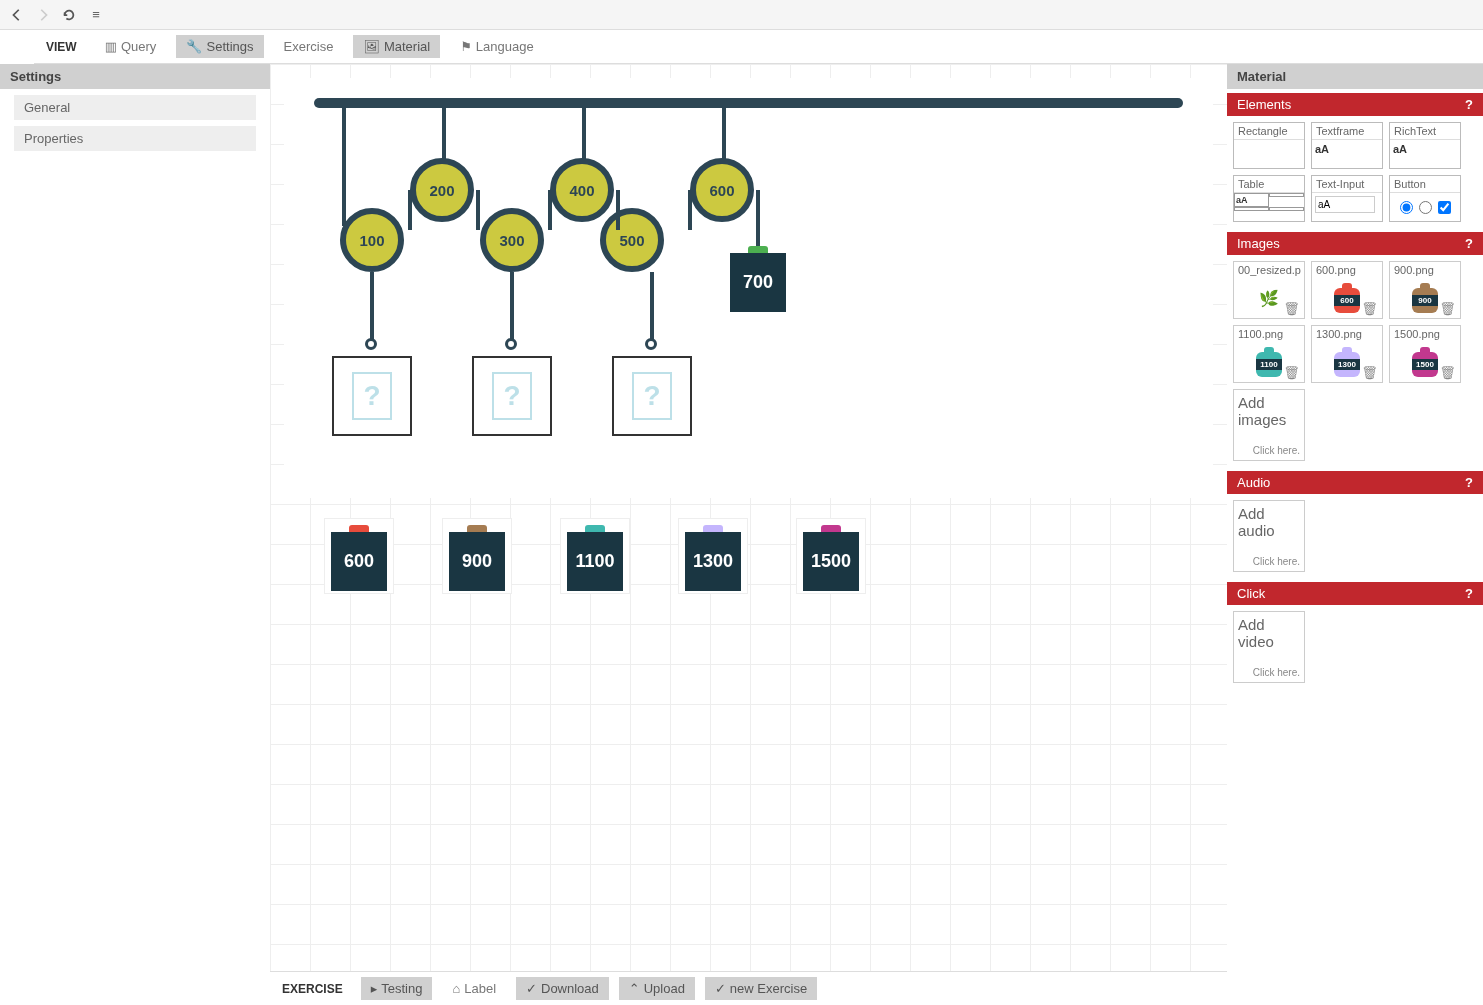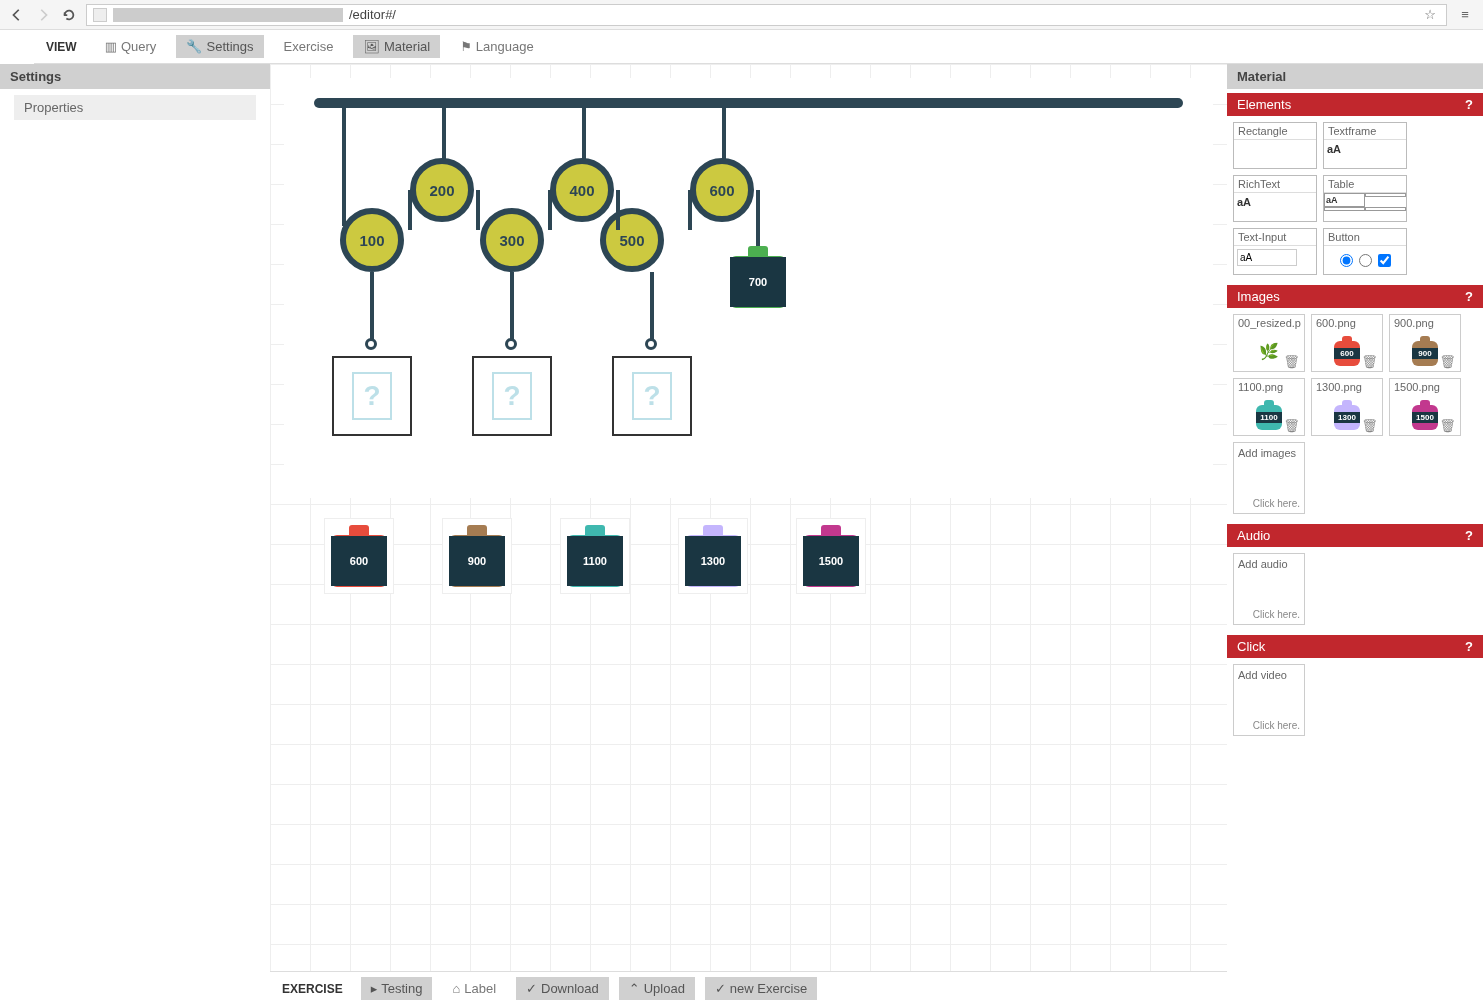--- a/index.html
+++ b/index.html
@@ -32,48 +32,48 @@
 .instruction-bar { background: #fff; border: 1px solid #ddd; padding: 6px 10px; color: #1b5fbf; font-size: 13px; margin-bottom: 12px; }
 .scene { background: #fff; padding: 20px; position: relative; height: 420px; }
 
 .bottom-toolbar { height: 34px; border-top: 1px solid #ddd; display: flex; align-items: center; padding: 0 12px; gap: 10px; background: #fff; }
 .exercise-label { font-weight: bold; font-size: 12px; color: #333; padding-right: 8px; }
 
 .right-panel { width: 256px; background: #fff; }
 .section-header { background: #c1272d; color: #fff; padding: 4px 10px; display: flex; justify-content: space-between; align-items: center; font-size: 13px; margin-top: 4px; }
 .section-header .help { font-weight: bold; cursor: pointer; }
 .elements-grid, .images-grid { display: flex; flex-wrap: wrap; gap: 6px; padding: 6px; }
-.elem-box { width: 84px; border: 1px solid #bbb; background: #fff; cursor: pointer; }
+.elem-box { width: 72px; border: 1px solid #bbb; background: #fff; cursor: pointer; }
 .elem-box .elem-label { font-size: 11px; color: #666; padding: 2px 4px; border-bottom: 1px solid #ddd; }
 .elem-box .elem-preview { height: 28px; padding: 3px; font-size: 11px; font-weight: bold; color: #333; display: flex; align-items: flex-start; }
 .elem-preview.table-prev { display: grid; grid-template-columns: 1fr 1fr; grid-template-rows: 1fr 1fr; gap: 0; padding: 0; }
 .elem-preview.table-prev div { border: 1px solid #999; font-size: 9px; padding: 1px; }
 .elem-preview.input-prev input { width: 60px; font-size: 10px; border: 1px solid #ccc; padding: 2px; }
 .elem-preview.button-prev { display: flex; gap: 6px; align-items: center; justify-content: center; }
 
 .img-box { width: 72px; border: 1px solid #ccc; background: #fff; position: relative; }
 .img-box .img-label { font-size: 11px; color: #666; padding: 2px 4px; white-space: nowrap; overflow: hidden; }
 .img-box .img-preview { height: 40px; display: flex; align-items: center; justify-content: center; }
 .img-box .trash { position: absolute; bottom: 2px; right: 4px; color: #888; cursor: pointer; font-size: 13px; }
 .add-box { width: 72px; height: 72px; border: 1px solid #ccc; background: #fff; padding: 4px; display: flex; flex-direction: column; justify-content: space-between; cursor: pointer; }
-.add-box .add-label { font-size: 11px; color: #666; }
+.add-box .add-label { font-size: 15px; color: #666; }
 .add-box .click-label { font-size: 10px; color: #888; text-align: right; }
 
 
 .beam { position: absolute; top: 20px; left: 30px; right: 30px; height: 10px; background: #2d4654; border-radius: 5px; }
 .pulley { position: absolute; width: 64px; height: 64px; border-radius: 50%; background: #ccc940; border: 6px solid #2d4654; display: flex; align-items: center; justify-content: center; font-weight: bold; color: #2d4654; font-size: 15px; }
 .rope { position: absolute; width: 4px; background: #2d4654; }
 .hook { position: absolute; width: 12px; height: 12px; border: 3px solid #2d4654; border-radius: 50%; background: #fff; }
 .dropzone { position: absolute; width: 80px; height: 80px; border: 2px solid #333; background: #fff; display: flex; align-items: center; justify-content: center; }
 .dropzone .q { width: 40px; height: 48px; border: 2px solid #bde0e8; display: flex; align-items: center; justify-content: center; color: #bde0e8; font-size: 28px; font-weight: bold; }
 
 .weight { width: 56px; height: 62px; position: relative; display: flex; flex-direction: column; align-items: center; }
 .weight .cap { width: 20px; height: 10px; border-radius: 3px 3px 0 0; }
 .weight .body { width: 100%; height: 52px; border-radius: 6px; position: relative; display: flex; align-items: center; justify-content: center; }
-.weight .label { position: absolute; width: 100%; background: #1a3642; color: #fff; font-weight: bold; text-align: center; padding: 19px 0; font-size: 11px; }
+.weight .label { position: absolute; width: 100%; background: #1a3642; color: #fff; font-weight: bold; text-align: center; padding: 19px 0; font-size: 18px; }
 .weight.small { width: 26px; height: 30px; }
 .weight.small .cap { width: 10px; height: 5px; }
 .weight.small .body { height: 25px; }
 .weight.small .label { font-size: 8px; padding: 1px 0; }
 
 .weights-row { display: flex; gap: 48px; padding: 10px 40px; margin-top: 10px; }
 .weight-item { background: #fff; padding: 6px; border: 1px solid #eee; cursor: grab; }
 
 
 .c-green .cap, .c-green .body { background: #4caf50; }
@@ -96,27 +96,20 @@
     <svg width="14" height="14" viewBox="0 0 16 16">
         <path d="M6 2 L12 8 L6 14" stroke="#ccc" stroke-width="2" fill="none"></path>
       </svg>
   </div>
   <div class="nav-btn">
     <svg width="14" height="14" viewBox="0 0 16 16">
         <path d="M3 8 A5 5 0 1 1 5 12" stroke="#555" stroke-width="2" fill="none"></path>
         <path d="M3 5 L3 8 L6 8" stroke="#555" stroke-width="2" fill="none"></path>
       </svg>
   </div>
-  <div class="url-bar">
-    <span class="page-icon"></span>
-    <span class="domain"></span>
-    <span class="path">/editor#/</span>
-    <span style="flex:1"></span>
-    <span class="star-icon">☆</span>
-  </div>
   <div class="menu-icon">≡</div>
 </div>
 
 <div class="top-toolbar">
   <span class="view-label">VIEW</span>
   <div class="tool-btn">
     <span>▥</span>
     <span>Query</span>
   </div>
   <div class="tool-btn active">
@@ -133,20 +126,21 @@
   <div class="tool-btn">
     <span>⚑</span>
     <span>Language</span>
   </div>
 </div>
 
 <div class="main-layout">
 
   <div class="left-panel">
     <div class="panel-header">Settings</div>
+    <div class="settings-item">General</div>
     <div class="settings-item">Properties</div>
   </div>
 
   <div class="center-panel">
     <div class="canvas-area">
 
       <div class="scene">
         <div class="beam"></div>
 
         <div class="rope" style="left:158px; top:28px; height:62px;"></div>

